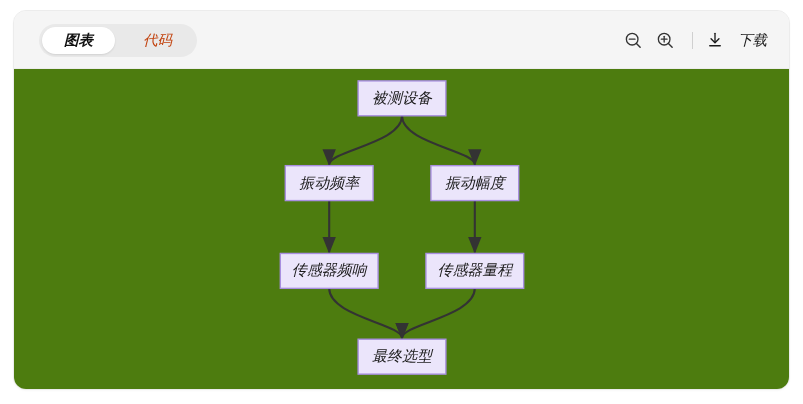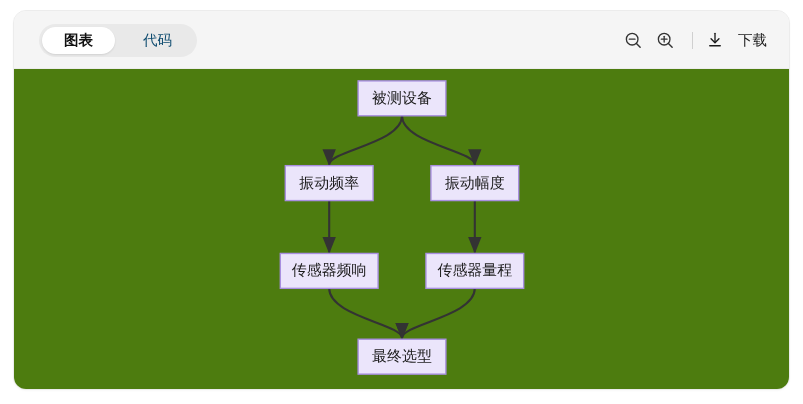--- a/index.html
+++ b/index.html
@@ -10,20 +10,21 @@
     height: 404px;
     overflow: hidden;
     font-family: "Liberation Sans", "DejaVu Sans", sans-serif;
   }
 
   #app {
     position: relative;
     width: 803px;
     height: 404px;
     background: #ffffff;
+    font-style: italic;
   }
 
   
   .card {
     position: absolute;
     left: 13px;
     top: 10px;
     width: 777px;
     height: 380px;
     background: #fafafa;
@@ -59,21 +60,21 @@
     box-sizing: border-box;
   }
 
   .tab {
     height: 27px;
     line-height: 27px;
     padding: 0 22px;
     margin: 3px;
     border-radius: 14px;
     font-size: 14.5px;
-    color: #0c4a6e;
+    color: #c2410c;
     cursor: pointer;
     white-space: nowrap;
     user-select: none;
   }
 
   .tab.active {
     background: #ffffff;
     color: #111111;
     font-weight: bold;
     box-shadow: 0 1px 2px rgba(0,0,0,0.10);

